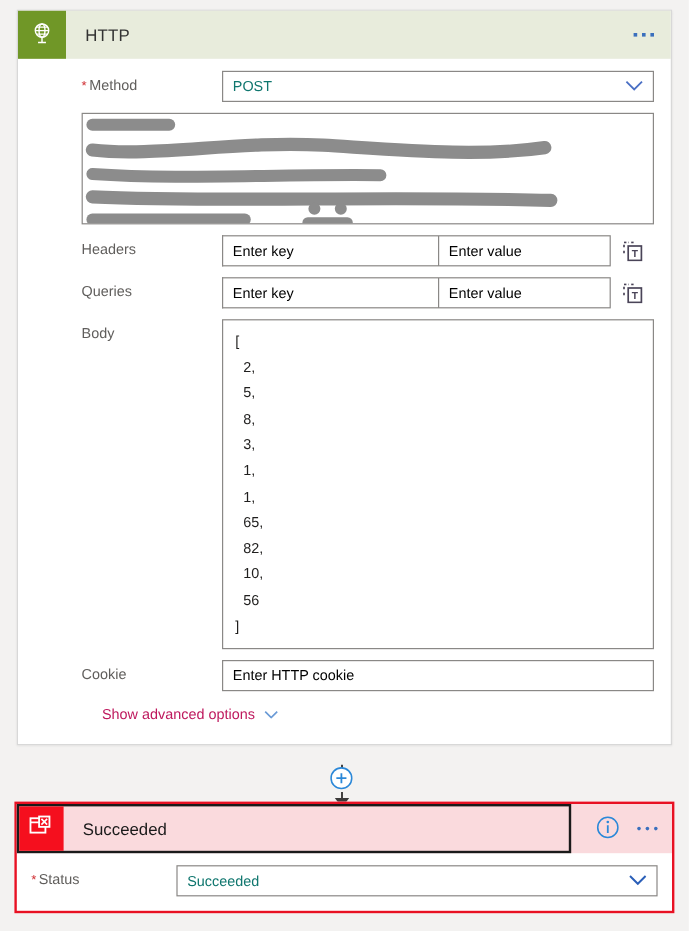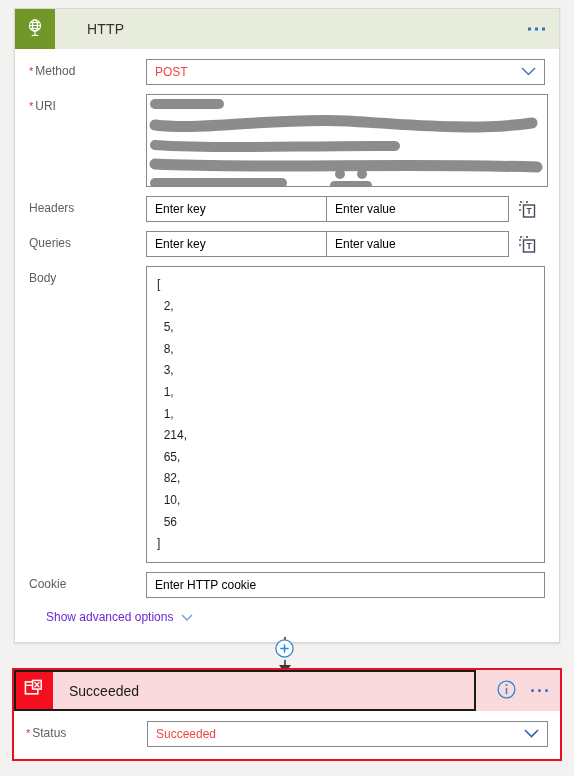--- a/index.html
+++ b/index.html
@@ -27,21 +27,20 @@
     border: 1px solid #d8d8d8;
     box-sizing: border-box;
     box-shadow: 0 1px 2px rgba(0,0,0,0.10);
   }
   .card-header {
     height: 40px;
     background: #e8ecdc;
     display: flex;
     align-items: center;
     position: relative;
-    gap: 16px;
   }
   .header-icon {
     width: 40px;
     height: 40px;
     background: #709727;
     display: flex;
     align-items: center;
     justify-content: center;
     flex: 0 0 auto;
   }
@@ -62,20 +61,21 @@
   }
   .header-ellipsis i {
     display: block;
     width: 3px;
     height: 3px;
     background: #3a6fbd;
   }
 
   .card-body {
     padding: 10px 14px 14px 14px;
+    margin-left: 39px;
   }
 
   .row {
     display: flex;
     align-items: flex-start;
     margin-bottom: 9px;
   }
   .row-label {
     width: 117px;
     flex: 0 0 117px;
@@ -99,21 +99,21 @@
     background: #ffffff;
     height: 26px;
     box-sizing: border-box;
     display: flex;
     align-items: center;
     padding: 0 8px;
     font-size: 12px;
     position: relative;
   }
   .input-value {
-    color: #ef4444;
+    color: #0f766e;
   }
   .placeholder {
     color: #000000;
   }
   .chevron {
     position: absolute;
     right: 8px;
     top: 50%;
     transform: translateY(-50%);
     pointer-events: none;
@@ -170,21 +170,21 @@
     min-height: 272px;
   }
   .body-line {
     font-size: 12px;
     line-height: 21.6px;
     color: #201f1e;
     white-space: pre;
   }
 
   .adv-link {
-    color: #6d28d9;
+    color: #be185d;
     font-size: 12px;
     margin-left: 17px;
     margin-top: 12px;
     margin-bottom: 4px;
     display: inline-flex;
     align-items: center;
     cursor: pointer;
   }
   .adv-link .adv-chev {
     margin-left: 8px;
@@ -314,23 +314,20 @@
             <svg width="15" height="9" viewBox="0 0 15 9" fill="none" stroke="#4a6fc4" stroke-width="1.5">
               <polyline points="1,1 7.5,7.5 14,1"></polyline>
             </svg>
           </span>
         </div>
       </div>
     </div>
 
     
     <div class="row">
-      <div class="row-label">
-        <span class="req-star">*</span><span>URI</span>
-      </div>
       <div class="field-area">
         <div class="uri-box">
           <svg width="400" height="92" viewBox="0 0 400 92">
             <g stroke="#8c8c8c" stroke-linecap="round" fill="none">
               <path d="M8,9 L72,9" stroke-width="10"></path>
               <path d="M8,30 C60,36 130,22 200,26 C265,30 330,36 385,28" stroke-width="11"></path>
               <path d="M8,50 C80,55 160,50 248,51" stroke-width="10"></path>
               <path d="M8,69 C110,74 250,68 390,72" stroke-width="11"></path>
               <path d="M8,88 L135,88" stroke-width="10"></path>
             </g>
@@ -391,21 +388,20 @@
       <div class="row-label">Body</div>
       <div class="field-area">
         <div class="body-box">
           <div class="body-line">[</div>
           <div class="body-line">  2,</div>
           <div class="body-line">  5,</div>
           <div class="body-line">  8,</div>
           <div class="body-line">  3,</div>
           <div class="body-line">  1,</div>
           <div class="body-line">  1,</div>
-          <div class="body-line">  214,</div>
           <div class="body-line">  65,</div>
           <div class="body-line">  82,</div>
           <div class="body-line">  10,</div>
           <div class="body-line">  56</div>
           <div class="body-line">]</div>
         </div>
       </div>
     </div>
 
     

